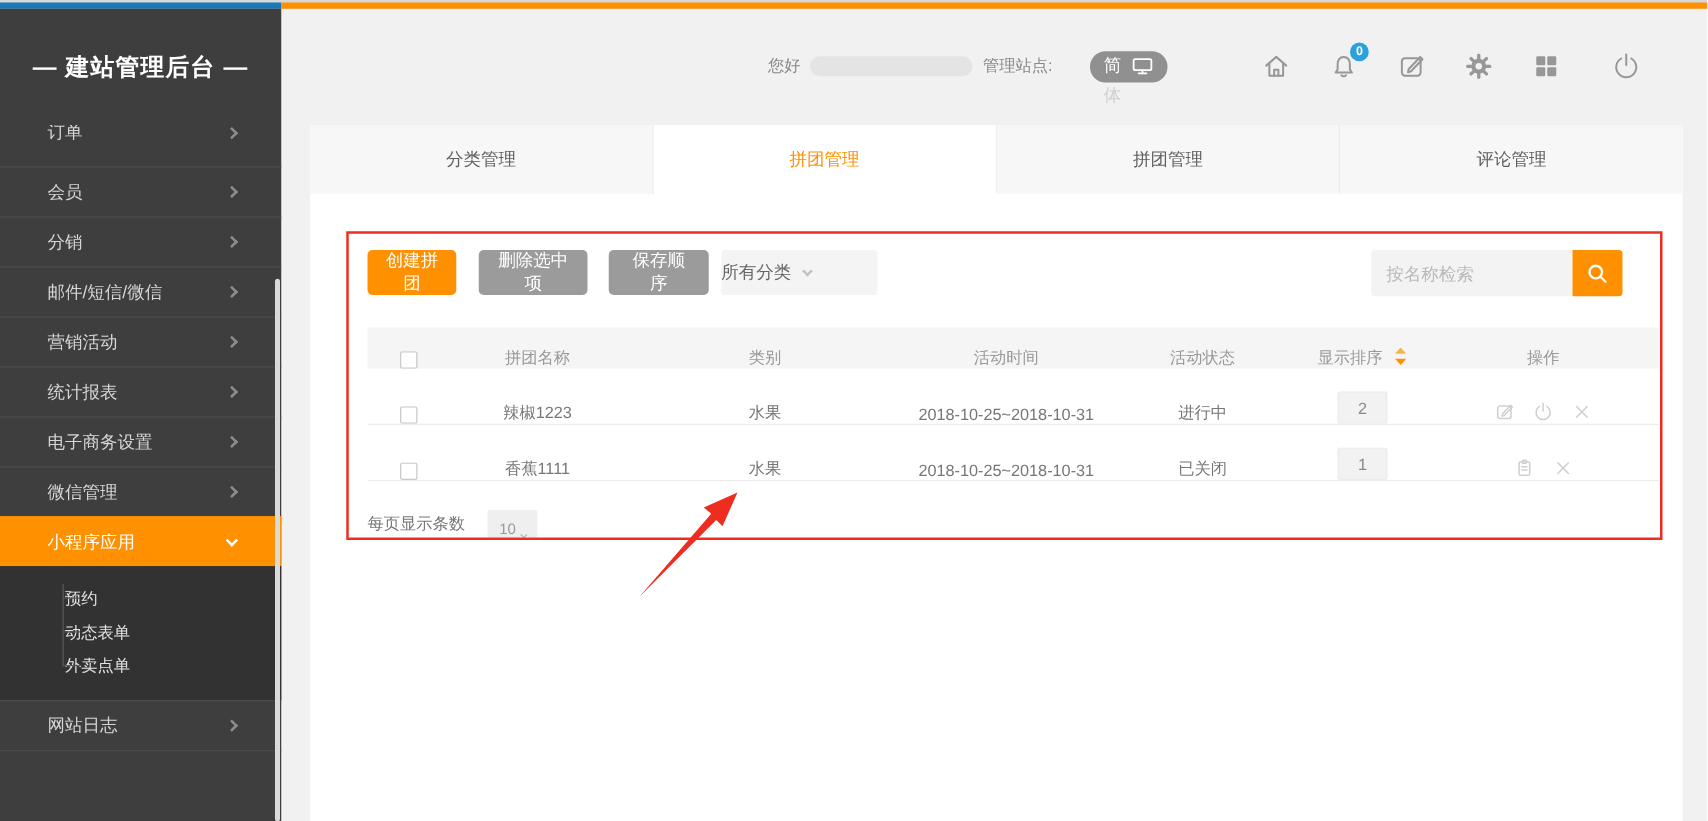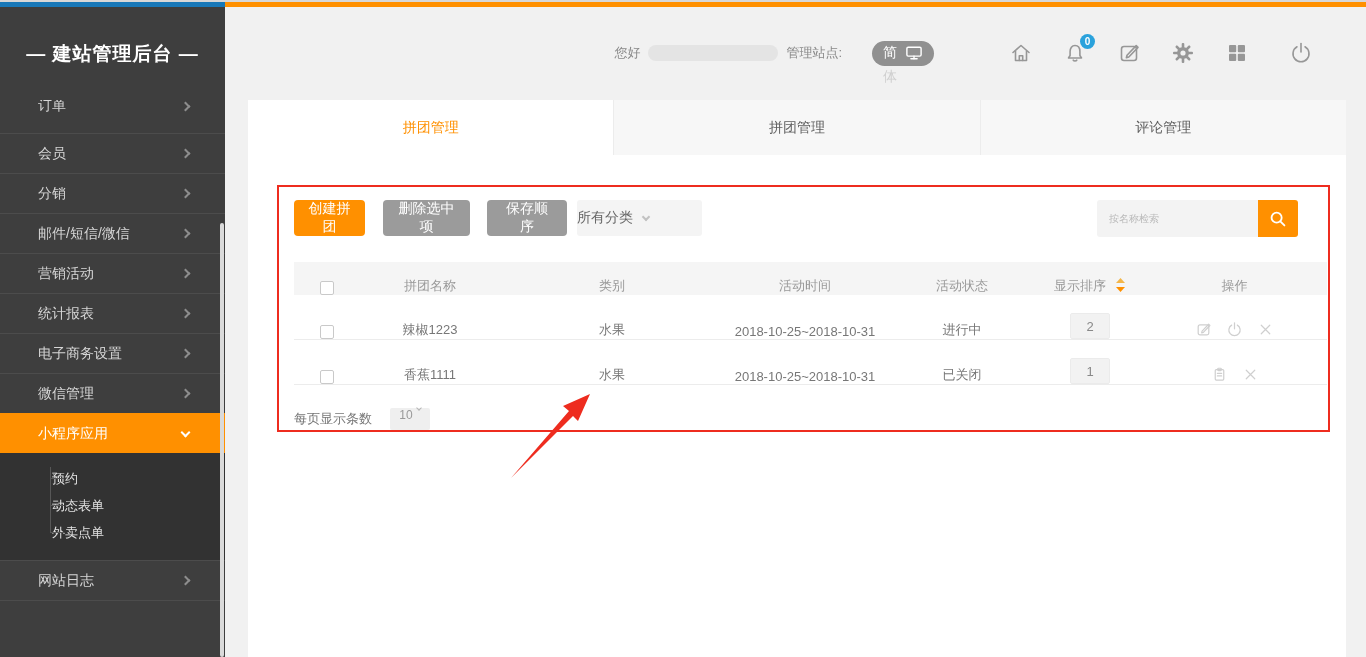--- a/index.html
+++ b/index.html
@@ -73,21 +73,21 @@
          font-size:14px; font-family:inherit; cursor:pointer; padding:0 14px; }
   .btn.orange { left:0; width:71px; background:#ff9000; }
   .btn.gray1 { left:89px; width:87px; background:#9b9b9b; }
   .btn.gray2 { left:193px; width:80px; background:#9b9b9b; }
   .dd { position:absolute; left:283px; top:0; width:125px; height:36px; background:#f4f4f4;
         border-radius:3px; display:flex; align-items:center; gap:10px;
         font-size:14px; color:#666; cursor:pointer; }
   .dd .chev { width:6px; height:6px; border-color:#c2c2c2; }
   .search { position:absolute; right:29px; top:0; height:37px; display:flex; }
   .search input { width:161px; height:37px; border:none; outline:none; background:#f3f3f3;
-                  border-radius:3px 0 0 3px; padding:0 12px; font-size:10px; color:#555; font-family:inherit; }
+                  border-radius:3px 0 0 3px; padding:0 12px; font-size:14px; color:#555; font-family:inherit; }
   .search input::placeholder { color:#b9b9b9; }
   .search button { width:40px; height:37px; border:none; background:#ff9000; border-radius:0 3px 3px 0;
                    cursor:pointer; display:flex; align-items:center; justify-content:center; }
   .search button svg { stroke:#fff; fill:none; stroke-width:2; stroke-linecap:round; }
 
   
   .table { position:absolute; left:46px; top:162px; width:1033px; font-size:13px; }
   .trow { display:flex; align-items:flex-end; }
   .thead { height:33px; background:#f5f5f5; color:#999; }
   .tbody-row { height:45px; color:#777; border-bottom:1px solid #ececec; background:#fff; }
@@ -96,21 +96,21 @@
   .sort-ico { display:inline-block; margin-left:4px; cursor:pointer; }
   .sort-box { width:40px; height:26px; background:#f2f2f2; border:1px solid #ebebeb; border-radius:2px;
               color:#888; display:flex; align-items:center; justify-content:center; font-size:13px; }
   .act { width:20px; height:20px; color:#cfcfcf; cursor:pointer; display:flex; align-items:center; justify-content:center; }
   .act svg { width:17px; height:17px; stroke:currentColor; fill:none; stroke-width:1.7; stroke-linecap:round; stroke-linejoin:round; }
   .acts { gap:11px; }
 
   
   .pager { position:absolute; left:46px; top:308px; display:flex; align-items:center; gap:18px;
            font-size:13px; color:#777; }
-  .psize { width:40px; height:22px; background:#efefef; border-radius:2px; display:flex; align-items:flex-start;
+  .psize { width:40px; height:22px; background:#efefef; border-radius:2px; display:flex; align-items:flex-end;
            justify-content:center; gap:4px; color:#999; font-size:12px; cursor:pointer; }
   .psize .chev { width:4px; height:4px; border-width:1.5px; border-color:#b5b5b5; transform:rotate(45deg); margin-top:-2px; }
 </style>
 </head>
 <body>
 
 <div class="page">
 
   <div class="top-strip">
     <div class="blue"></div>
@@ -236,20 +236,21 @@
     <span class="hicon power">
       <svg viewBox="0 0 24 24">
           <path d="M8 5.8 A8 8 0 1 0 16 5.8"></path>
           <line x1="12" y1="2.5" x2="12" y2="11"></line>
         </svg>
     </span>
   </div>
 
   <div class="panel">
     <div class="tabs" id="tabs">
+        <div class="tab">分类管理</div>
         <div class="tab active">拼团管理</div>
         <div class="tab">拼团管理</div>
         <div class="tab">评论管理</div>
       </div>
 
     <div class="red-rect"></div>
 
     <div class="toolbar">
       <button class="btn orange">创建拼团</button>
       <button class="btn gray1">删除选中项</button>

